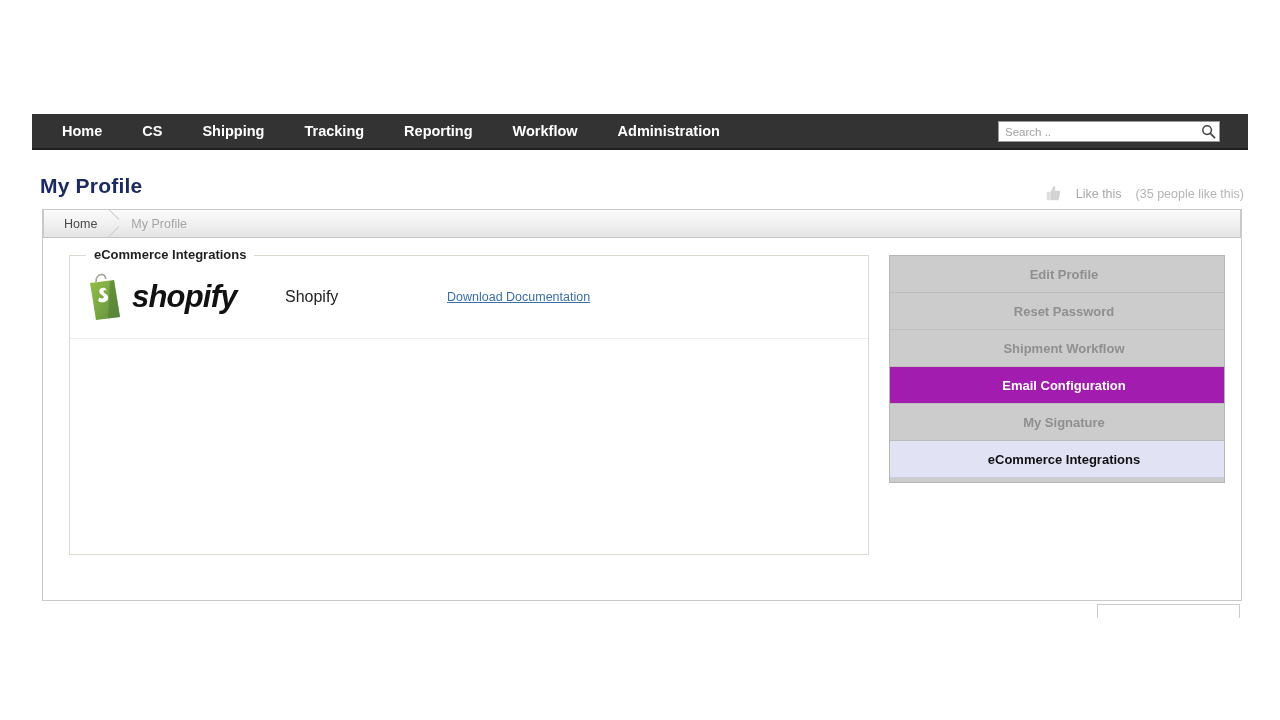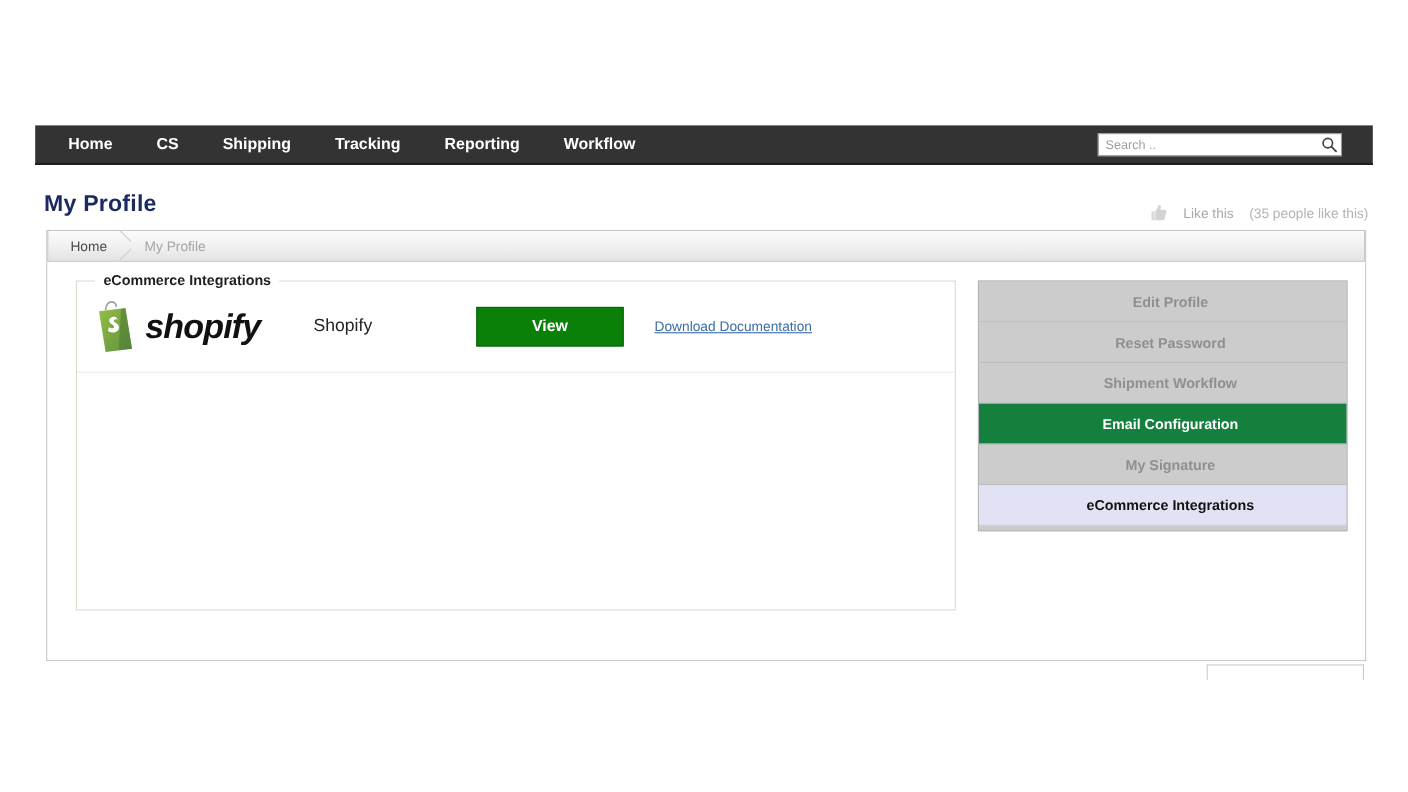--- a/index.html
+++ b/index.html
@@ -255,21 +255,21 @@
     font-weight: bold;
     color: #8f8f8f;
     background: #cccccc;
     border-bottom: 1px solid #bdbdbd;
     cursor: pointer;
     box-sizing: border-box;
     white-space: nowrap;
     text-align: center;
   }
   .menu-item.state-active {
-    background: #15803d;
+    background: #a21caf;
     color: #ffffff;
   }
   .menu-item.state-selected {
     background: #e2e2f5;
     color: #111111;
     border-bottom: 1px solid #c9c9e0;
   }
 
   .bottom-stub {
     position: absolute;
@@ -289,20 +289,21 @@
 <div id="page">
 
   <div class="topnav">
     <div class="nav-items">
       <div class="nav-item">Home</div>
       <div class="nav-item">CS</div>
       <div class="nav-item">Shipping</div>
       <div class="nav-item">Tracking</div>
       <div class="nav-item">Reporting</div>
       <div class="nav-item">Workflow</div>
+      <div class="nav-item">Administration</div>
     </div>
     <div class="search-wrap">
       <input class="search-input" type="text" placeholder="Search .." style="">
       <span class="search-icon">
         <svg width="15" height="15" viewBox="0 0 16 16">
           <circle cx="6.5" cy="6.5" r="4.6" fill="none" stroke="#444" stroke-width="1.6"></circle>
           <line x1="10" y1="10" x2="14.5" y2="14.5" stroke="#444" stroke-width="1.8" stroke-linecap="round"></line>
         </svg>
       </span>
     </div>
@@ -344,23 +345,20 @@
               </defs>
               <path d="M12 9 C12 4 14.5 1.5 17.5 1.5 C20 1.5 21.5 3.5 21.8 6" fill="none" stroke="#9aa89a" stroke-width="1.6"></path>
               <path d="M6 10 L30 7 L36 44 L12 47 Z" fill="url(#bagGrad)"></path>
               <path d="M30 7 L36 44 L24 45.5 L26 8.2 Z" fill="#4f7a33" opacity="0.55"></path>
               <path d="M21 15 C18 14.4 15.6 15.6 15.3 18 C15 20.6 17.4 21.6 18.8 22.6 C20 23.4 20.3 24.6 19 25.2 C17.6 25.8 15.6 25 15 24.5 L14.2 28 C15.2 28.8 17.6 29.6 19.8 29.2 C22.8 28.7 24.4 26.6 24.2 24.2 C24 21.8 21.8 20.8 20.4 19.9 C19.3 19.2 19 18.2 20.1 17.6 C21 17.1 22.6 17.4 23.2 17.7 Z" fill="#ffffff"></path>
             </svg>
             <span class="shopify-word">shopify</span>
           </div>
         </div>
         <div class="name-cell">Shopify</div>
-        <div class="btn-cell">
-          <button class="view-btn">View</button>
-        </div>
         <a class="doc-link">Download Documentation</a>
       </div>
     </div>
 
     <div class="sidemenu">
       <div class="menu-item">Edit Profile</div>
       <div class="menu-item">Reset Password</div>
       <div class="menu-item">Shipment Workflow</div>
       <div class="menu-item state-active">Email Configuration</div>
       <div class="menu-item">My Signature</div>

